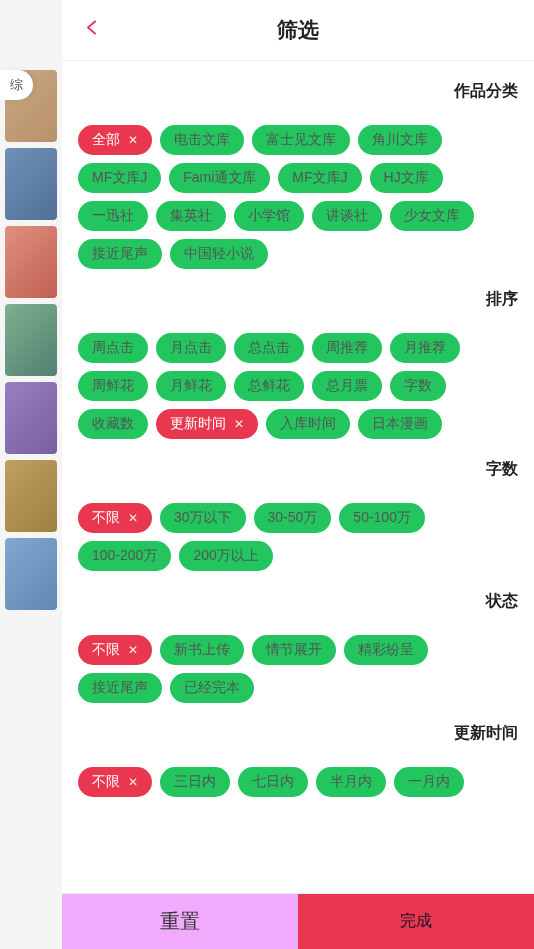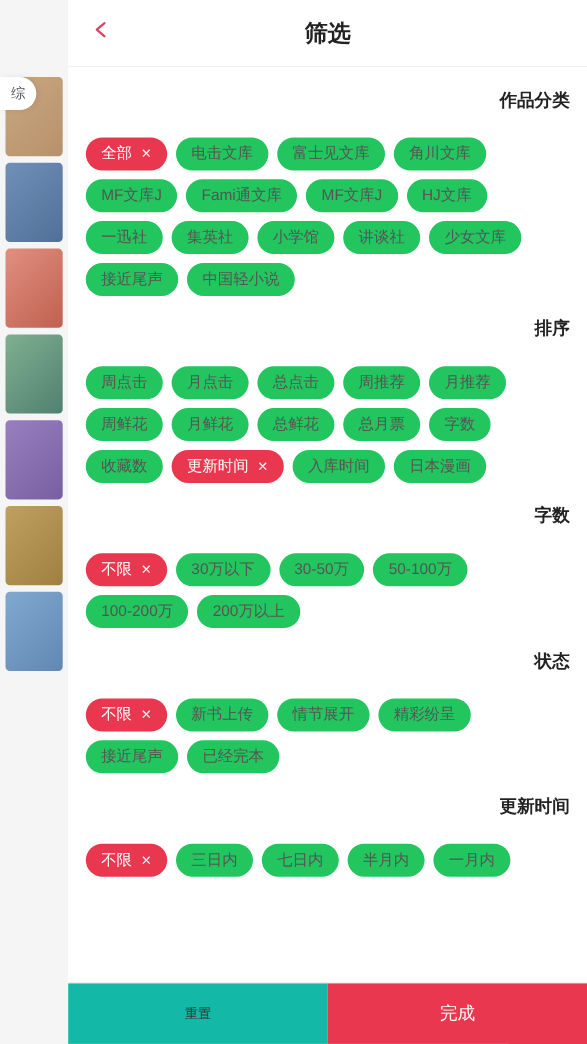--- a/index.html
+++ b/index.html
@@ -109,32 +109,32 @@
     .footer {
       display: flex;
       height: 56px;
       border-top: 1px solid #eee;
     }
     .footer-reset {
       flex: 1;
       display: flex;
       align-items: center;
       justify-content: center;
-      font-size: 12px;
+      font-size: 20px;
       color: #333;
-      background: #14b8a6;
+      background: #f0abfc;
       cursor: pointer;
     }
     .footer-confirm {
       flex: 1;
       display: flex;
       align-items: center;
       justify-content: center;
       font-size: 16px;
-      color: #ffffff;
+      color: #0f172a;
       background: #e8374e;
       cursor: pointer;
     }
 
     
     .sidebar-books {
       position: absolute;
       left: 0;
       top: 0;
       width: 62px;

